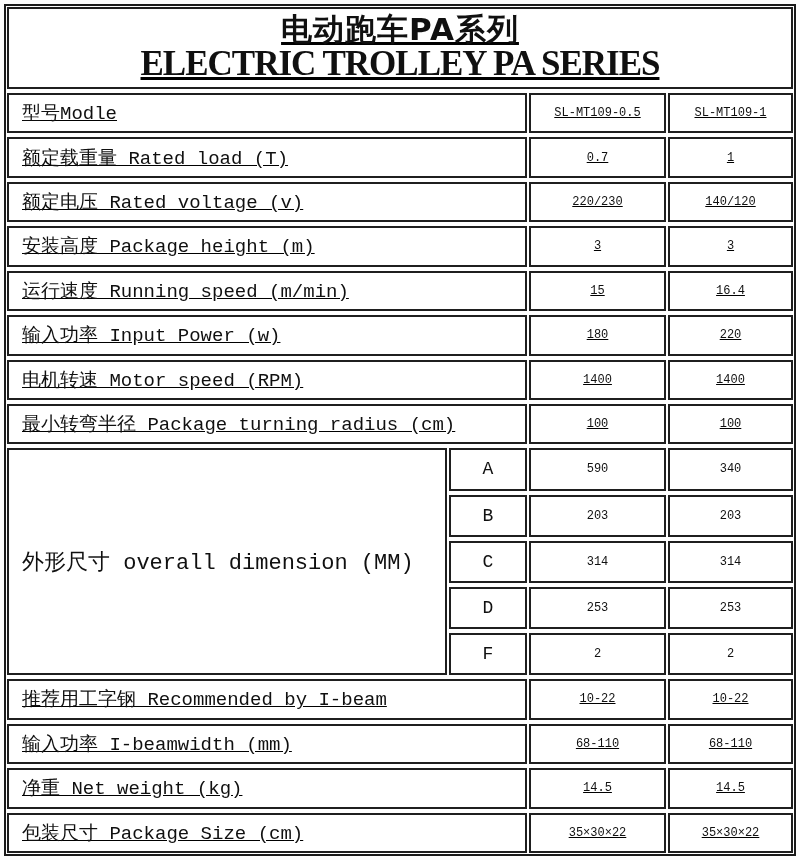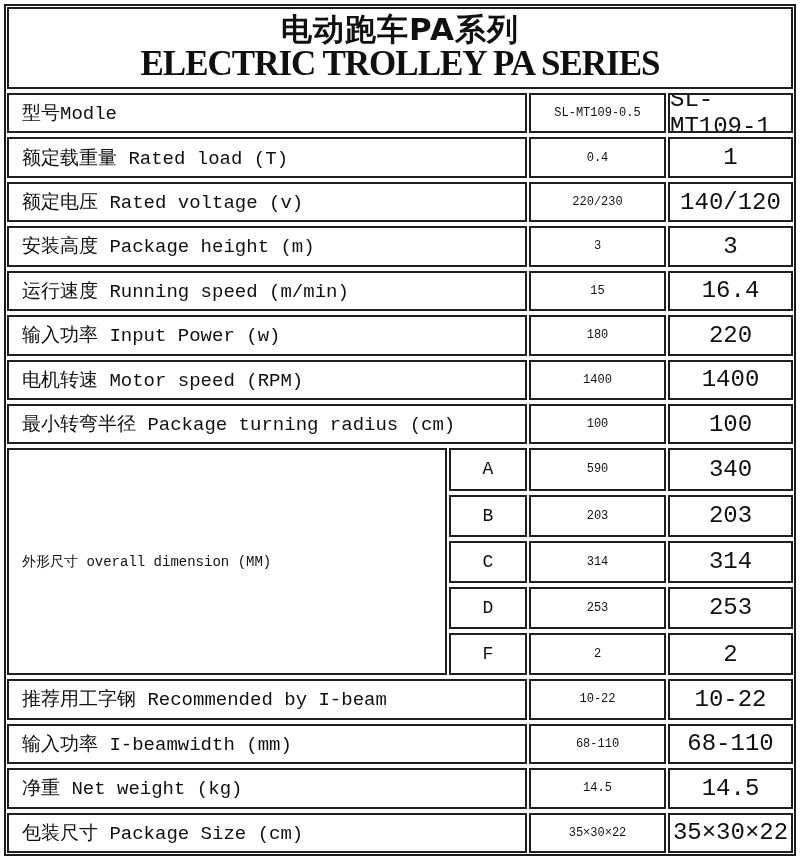--- a/index.html
+++ b/index.html
@@ -31,21 +31,21 @@
     border: 2px solid #1f1f1f;
     box-sizing: border-box;
     display: flex;
     align-items: center;
     background: #fff;
     font-family: "Liberation Mono", "DejaVu Sans Mono", monospace;
     color: #101010;
     overflow: hidden;
     min-height: 0;
   }
-  .row { display: flex; gap: 2px; flex: 1 1 38px; min-height: 0; }
+  .row { display: flex; gap: 2px; flex: 1 1 38px; min-height: 0; text-decoration: underline; }
   .title-row { flex: 0 0 82px; }
   .title-cell {
     flex: 1;
     flex-direction: column;
     justify-content: center;
     gap: 1px;
   }
   .title-zh {
     font-family: "DejaVu Sans", "Liberation Sans", sans-serif;
     font-weight: 700;
@@ -60,23 +60,23 @@
     line-height: 1.05;
     letter-spacing: -1px;
   }
   .c-label {
     flex: 0 0 520px;
     padding-left: 13px;
     font-size: 19px;
     text-align: right;
   }
   .c-v1 { flex: 0 0 137px; justify-content: center; font-size: 12px; }
-  .c-v2 { flex: 1 1 auto;  justify-content: center; font-size: 24px; }
+  .c-v2 { flex: 1 1 auto;  justify-content: center; font-size: 12px; }
   .dim-block { display: flex; gap: 2px; flex: 5.3 1 214px; min-height: 0; }
-  .c-dim-label { flex: 0 0 440px; padding-left: 13px; font-size: 14px; }
+  .c-dim-label { flex: 0 0 440px; padding-left: 13px; font-size: 22px; }
   .dim-rows { flex: 1 1 auto; display: flex; flex-direction: column; gap: 4px; min-width: 0; }
   .dim-row { display: flex; gap: 2px; flex: 1 1 0; min-height: 0; }
   .c-sub { flex: 0 0 78px; justify-content: center; font-size: 18px; }
 </style>
 </head>
 <body>
 
 <div class="sheet">
   <div class="frame">
 
@@ -88,21 +88,21 @@
     </div>
 
     <div class="row">
       <div class="cell c-label">型号Modle</div>
       <div class="cell c-v1">SL-MT109-0.5</div>
       <div class="cell c-v2">SL-MT109-1</div>
     </div>
 
     <div class="row">
       <div class="cell c-label">额定载重量 Rated load (T)</div>
-      <div class="cell c-v1">0.4</div>
+      <div class="cell c-v1">0.7</div>
       <div class="cell c-v2">1</div>
     </div>
 
     <div class="row">
       <div class="cell c-label">额定电压 Rated voltage (v)</div>
       <div class="cell c-v1">220/230</div>
       <div class="cell c-v2">140/120</div>
     </div>
 
     <div class="row">

